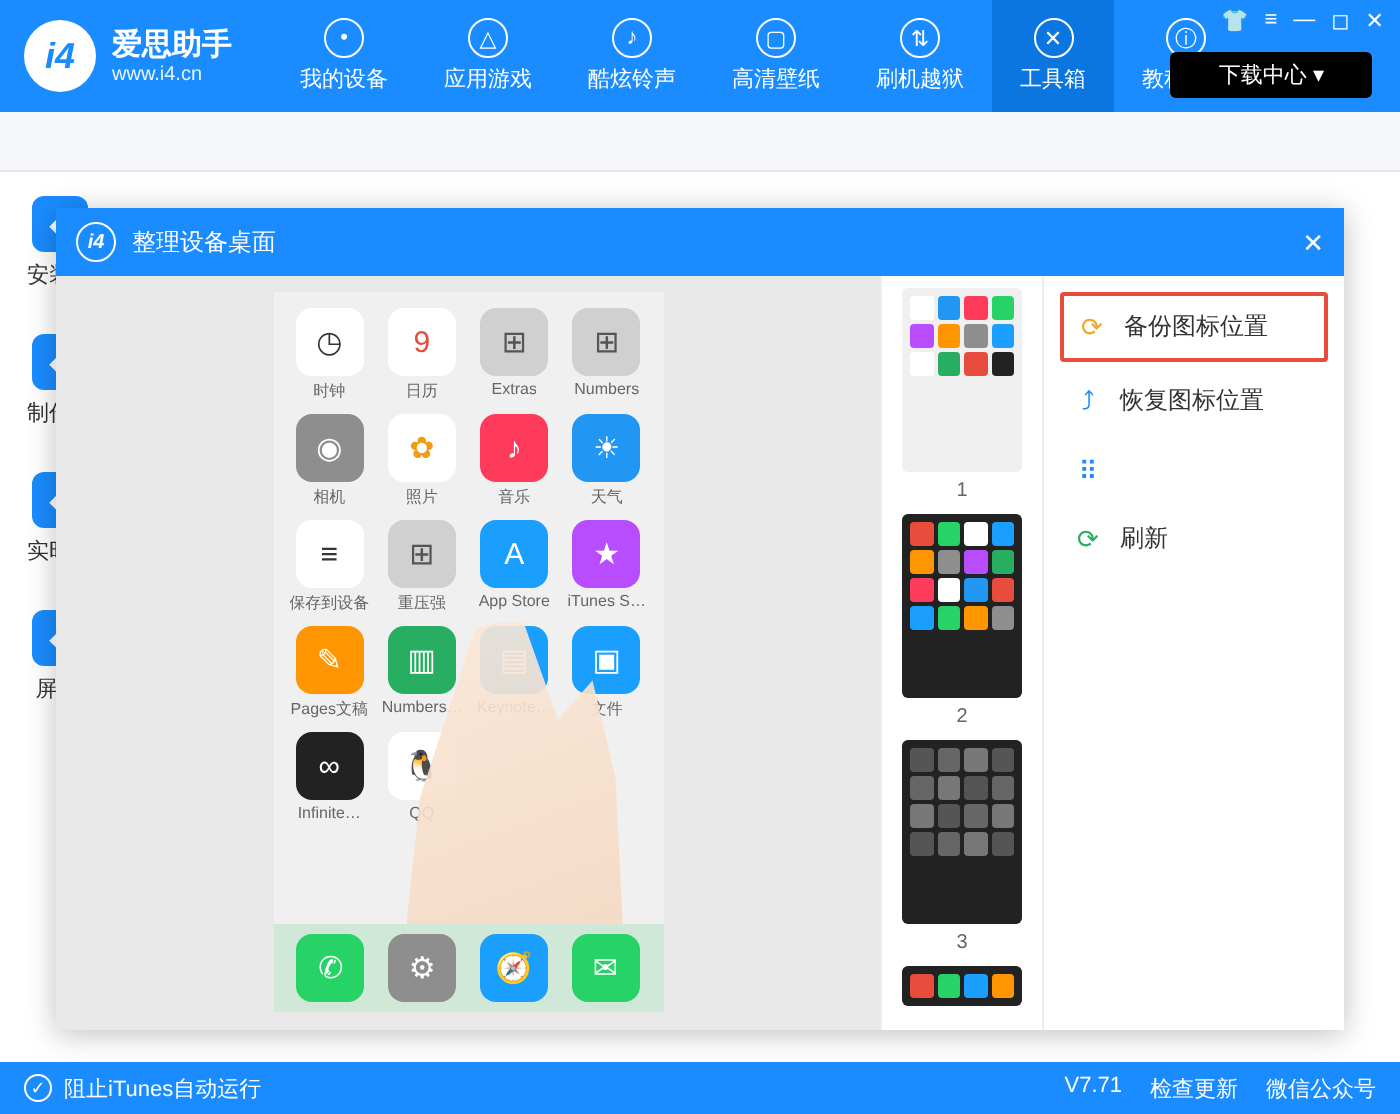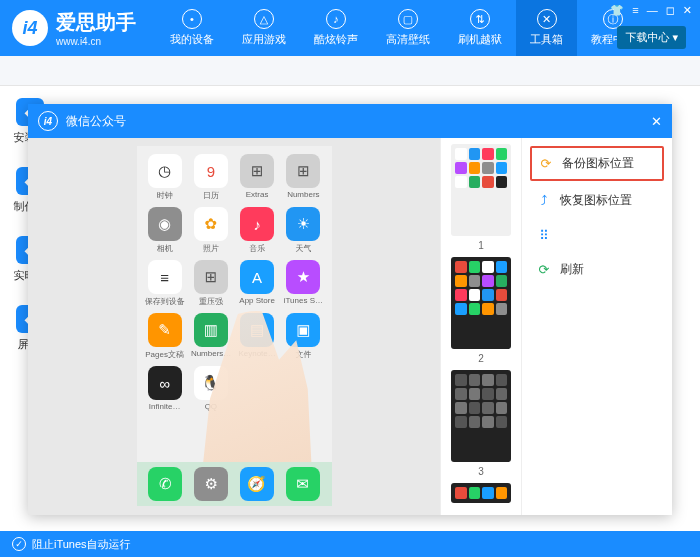--- a/index.html
+++ b/index.html
@@ -1,28 +1,28 @@
 <!DOCTYPE html>
 <html><head>
 <meta charset="utf-8">
 <style>
 *{margin:0;padding:0;box-sizing:border-box;font-family:"Microsoft YaHei","PingFang SC",sans-serif}
 body{width:700px;height:557px;overflow:hidden;background:#fff;position:relative}
 .header{background:#1a8cff;height:56px;display:flex;align-items:center;color:#fff;padding:0 12px}
 .logo-wrap{display:flex;align-items:center;gap:8px;margin-right:20px}
 .logo-circle{width:36px;height:36px;border-radius:50%;background:#fff;color:#1a8cff;display:flex;align-items:center;justify-content:center;font-size:18px;font-weight:bold;font-style:italic}
 .logo-text{display:flex;flex-direction:column}
-.logo-name{font-size:20px;font-weight:bold}
+.logo-name{font-size:15px;font-weight:bold}
 .logo-url{font-size:10px;opacity:.9}
 .nav{display:flex;height:100%}
 .nav-item{display:flex;flex-direction:column;align-items:center;justify-content:center;padding:0 14px;font-size:11px;gap:3px;cursor:pointer;height:100%}
 .nav-item.active{background:#0b75e0}
 .nav-ico{width:20px;height:20px;border:1.5px solid #fff;border-radius:50%;display:flex;align-items:center;justify-content:center;font-size:11px}
 .win-ctrl{position:absolute;top:4px;right:8px;display:flex;gap:8px;font-size:11px;color:#fff}
-.dl-btn{position:absolute;top:26px;right:14px;background:#0369a1;color:#fff;font-size:11px;padding:4px 8px;border-radius:3px;cursor:pointer}
+.dl-btn{position:absolute;top:26px;right:14px;background:#000000;color:#fff;font-size:11px;padding:4px 24px;border-radius:3px;cursor:pointer}
 .subbar{background:#f5f7fa;height:30px;border-bottom:1px solid #e5e5e5}
 .sidebar{position:absolute;left:0;top:86px;width:60px;display:flex;flex-direction:column;gap:22px;padding:12px 0;align-items:center}
 .side-item{display:flex;flex-direction:column;align-items:center;gap:4px;font-size:11px;color:#333;cursor:pointer}
 .side-ico{width:28px;height:28px;background:#1a8cff;border-radius:6px;display:flex;align-items:center;justify-content:center;color:#fff;font-size:14px}
 .footer{position:absolute;bottom:0;left:0;right:0;height:26px;background:#1a8cff;color:#fff;display:flex;align-items:center;padding:0 12px;font-size:11px}
 .foot-check{width:14px;height:14px;border:1.5px solid #fff;border-radius:50%;margin-right:6px;display:flex;align-items:center;justify-content:center;font-size:9px}
 .foot-right{margin-left:auto;display:flex;gap:14px}
 .modal{position:absolute;top:104px;left:28px;right:28px;bottom:42px;background:#fff;box-shadow:0 2px 14px rgba(0,0,0,.25);display:flex;flex-direction:column;z-index:10}
 .modal-head{background:#1a8cff;height:34px;display:flex;align-items:center;color:#fff;padding:0 10px;font-size:12px}
 .modal-head .mh-ico{width:20px;height:20px;border:1.5px solid #fff;border-radius:50%;margin-right:8px;display:flex;align-items:center;justify-content:center;font-size:10px;font-style:italic;font-weight:bold}
@@ -115,21 +115,21 @@
     </div>
     <div class="side-item">
       <div class="side-ico">◆</div>
       <span>屏蔽i</span>
     </div>
   </div>
 
 <div class="modal">
   <div class="modal-head">
     <div class="mh-ico">i4</div>
-    <span>微信公众号</span>
+    <span>整理设备桌面</span>
     <span class="modal-close">✕</span>
   </div>
   <div class="modal-body">
     <div class="preview">
       <div class="phone-scr">
         <div class="app-grid" id="apps">
             <div class="app">
               <div class="app-ico" style="background:#fff;color:#333">◷</div>
               <div class="app-lbl">时钟</div>
             </div>
@@ -288,13 +288,18 @@
           <span class="act-ico" style="color:#27ae60">⟳</span>
           <span>刷新</span>
         </div>
       </div>
   </div>
 </div>
 
 <div class="footer">
   <span class="foot-check">✓</span>
   <span>阻止iTunes自动运行</span>
+  <div class="foot-right">
+    <span>V7.71</span>
+    <span>检查更新</span>
+    <span>微信公众号</span>
+  </div>
 </div>
 
 </body></html>

